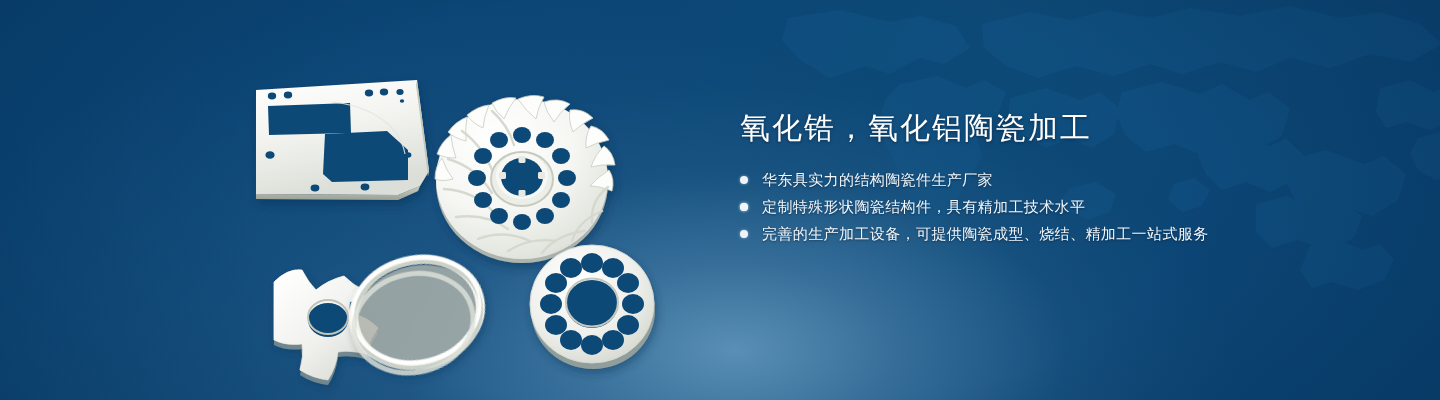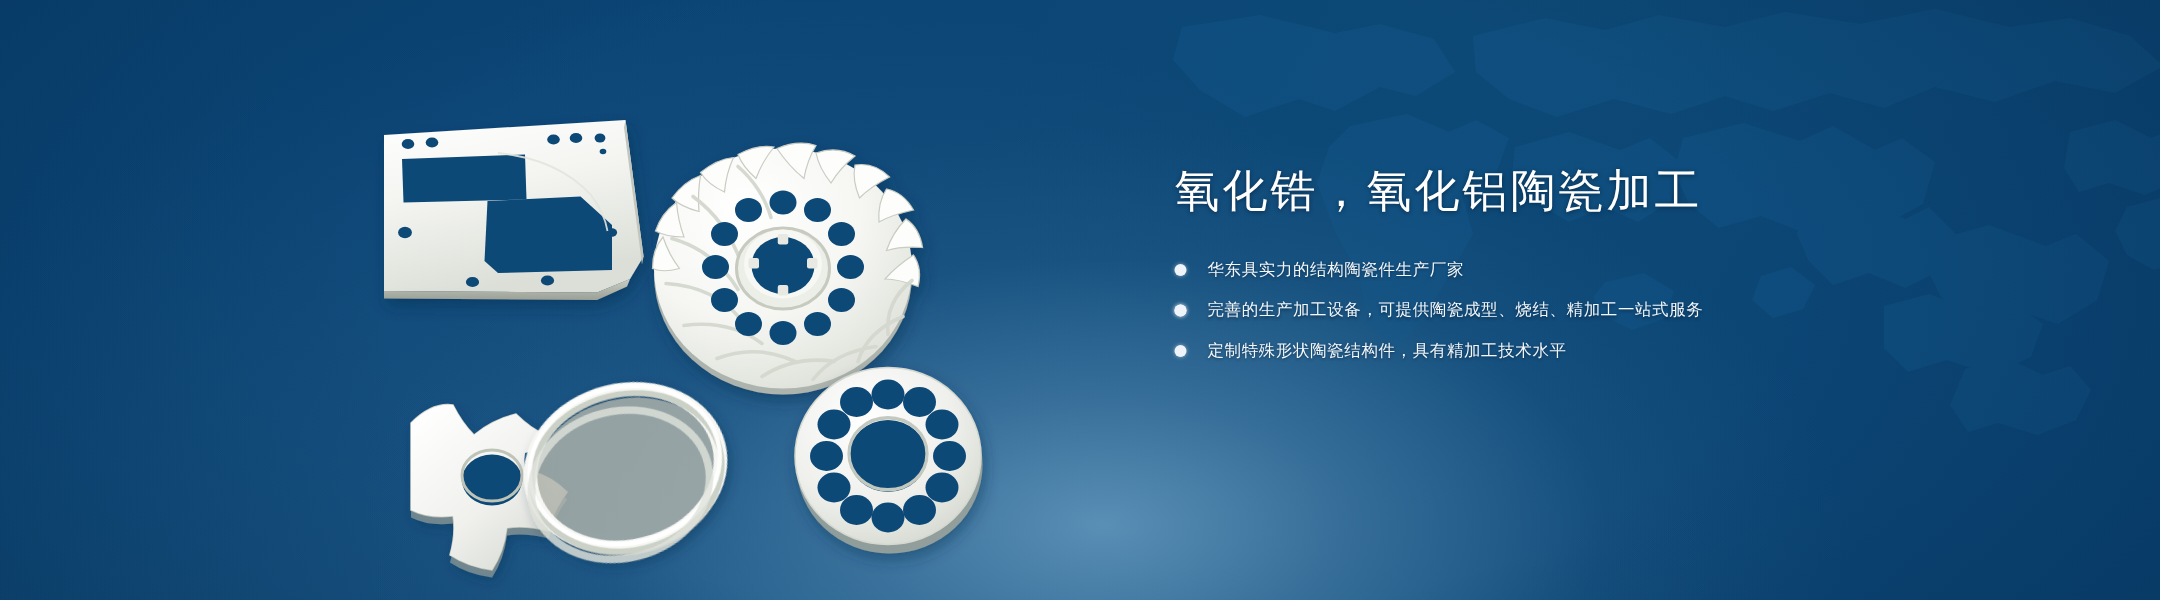--- a/index.html
+++ b/index.html
@@ -18,29 +18,29 @@
       linear-gradient(120deg,#0a4475 0%,#0b4676 38%,#0d4977 60%,#0a4273 100%);
   }
   .bg-vignette{
     position:absolute;inset:0;
     background:radial-gradient(ellipse 1100px 520px at 720px 200px, rgba(0,0,0,0) 42%, rgba(4,42,74,.55) 100%);
     pointer-events:none;
   }
   .worldmap{position:absolute;top:-12px;right:-30px;width:700px;height:330px;opacity:.36;}
   .worldmap path{fill:#135campaign;}
   
-  .copy{position:absolute;left:783px;top:108px;width:620px;}
+  .copy{position:absolute;left:740px;top:108px;width:620px;}
   .headline{
     font-size:30px;line-height:40px;color:#ffffff;letter-spacing:2px;
     font-weight:400;text-shadow:0 1px 3px rgba(0,20,40,.55);margin:0 0 22px 0;white-space:nowrap;
   }
   .bullets{list-style:none;margin:0;padding:0;}
   .bullets li{
     position:relative;padding-left:22px;margin-bottom:7px;
-    font-size:11px;line-height:20px;color:#f2f7fb;letter-spacing:.4px;
+    font-size:15px;line-height:20px;color:#f2f7fb;letter-spacing:.4px;
     text-shadow:0 1px 2px rgba(0,20,40,.5);white-space:nowrap;
   }
   .bullets li .dot{
     position:absolute;left:0;top:6px;width:8px;height:8px;border-radius:50%;
     background:#eef4f9;box-shadow:0 0 3px rgba(255,255,255,.5);
   }
   
   .parts{position:absolute;left:232px;top:34px;width:470px;height:350px;}
   .parts svg{display:block;width:100%;height:100%;overflow:visible;}
 </style>
@@ -240,22 +240,22 @@
     <ul class="bullets">
       <li>
         <span class="dot"></span>
         <span>华东具实力的结构陶瓷件生产厂家</span>
       </li>
       <li>
         <span class="dot"></span>
       </li>
       <li>
         <span class="dot"></span>
+        <span>定制特殊形状陶瓷结构件，具有精加工技术水平</span>
+      </li>
+      <li>
+        <span class="dot"></span>
         <span>完善的生产加工设备，可提供陶瓷成型、烧结、精加工一站式服务</span>
-      </li>
-      <li>
-        <span class="dot"></span>
-        <span>定制特殊形状陶瓷结构件，具有精加工技术水平</span>
       </li>
     </ul>
   </div>
 
 </div>
 
 </body></html>

